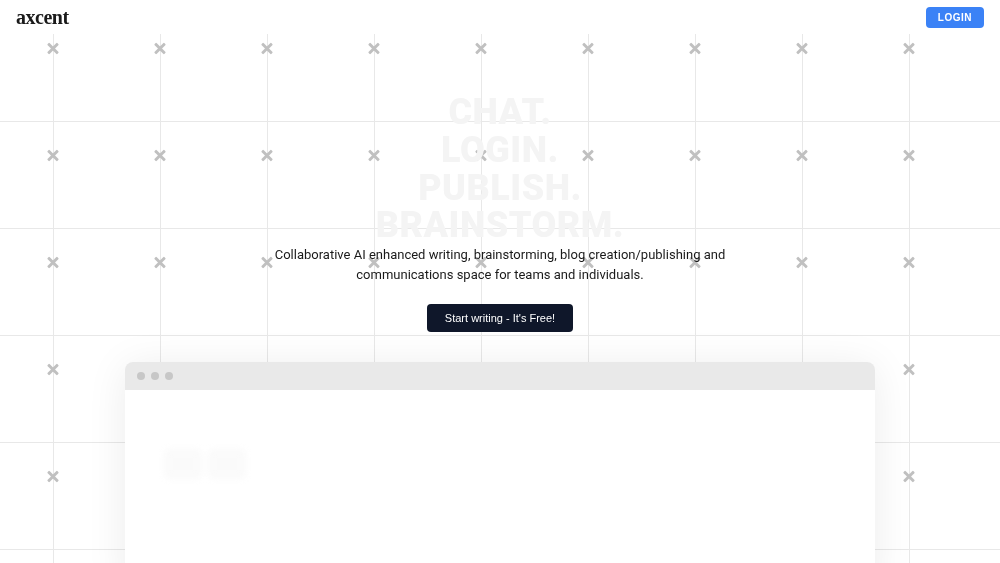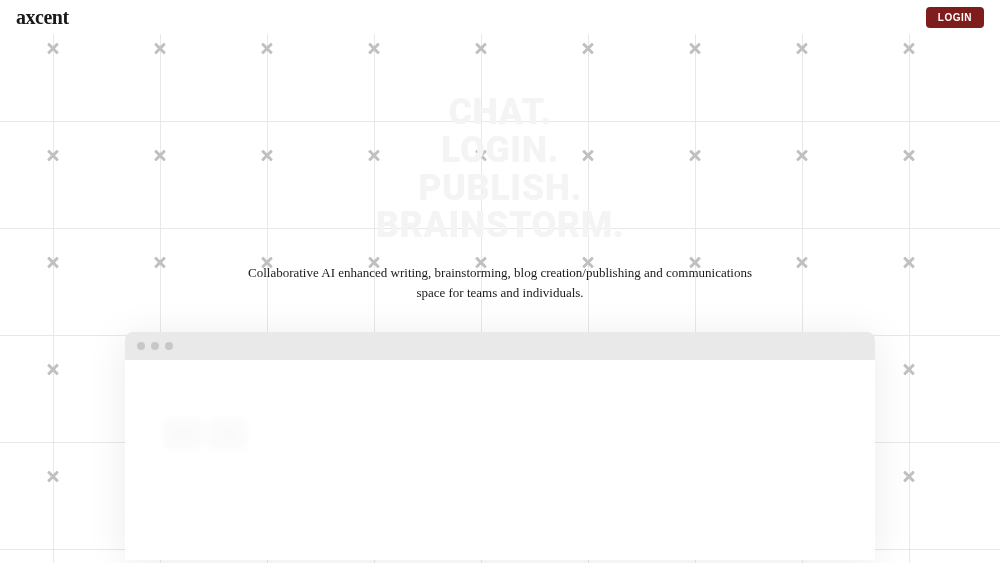--- a/index.html
+++ b/index.html
@@ -22,21 +22,21 @@
       z-index: 100;
     }
     .logo {
       font-family: Georgia, 'Times New Roman', serif;
       font-size: 20px;
       font-weight: 600;
       color: #1a1a1a;
       letter-spacing: -0.5px;
     }
     .login-btn {
-      background: #7f1d1d;
+      background: #3b82f6;
       color: #fff;
       border: none;
       padding: 5px 12px;
       border-radius: 4px;
       font-size: 10px;
       font-weight: 600;
       cursor: pointer;
       letter-spacing: 0.5px;
     }
     .grid-bg {
@@ -81,28 +81,26 @@
       padding-top: 60px;
     }
     .hero-title {
       font-size: 36px;
       font-weight: 900;
       line-height: 1.05;
       color: #f4f4f4;
       letter-spacing: 0.5px;
     }
     .subtitle {
-      margin-top: 18px;
       font-size: 13px;
       color: #1a1a1a;
       line-height: 1.5;
       max-width: 520px;
       margin-left: auto;
       margin-right: auto;
-      font-family: Liberation Serif, serif;
     }
     .cta-btn {
       margin-top: 20px;
       background: #0f172a;
       color: #fff;
       border: none;
       padding: 8px 18px;
       border-radius: 4px;
       font-size: 11px;
       font-weight: 500;
@@ -215,20 +213,23 @@
   </div>
 
 <div class="content">
   <div class="hero-title">
     <div><span>CHAT.</span></div>
     <div><span>LOGIN.</span></div>
     <div><span>PUBLISH.</span></div>
     <div><span>BRAINSTORM.</span></div>
   </div>
   <p class="subtitle">Collaborative AI enhanced writing, brainstorming, blog creation/publishing and communications space for teams and individuals.</p>
+  <button class="cta-btn">
+    <span>Start writing - It's Free!</span>
+  </button>
 
   <div class="browser-mockup">
     <div class="browser-bar">
       <div class="browser-dot"></div>
       <div class="browser-dot"></div>
       <div class="browser-dot"></div>
     </div>
     <div class="browser-content">
       <div class="blur-area">
         <div class="blur-toolbar">

